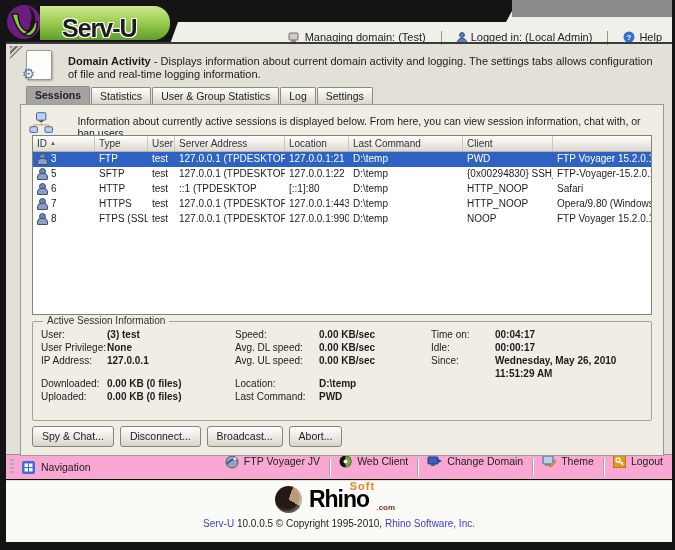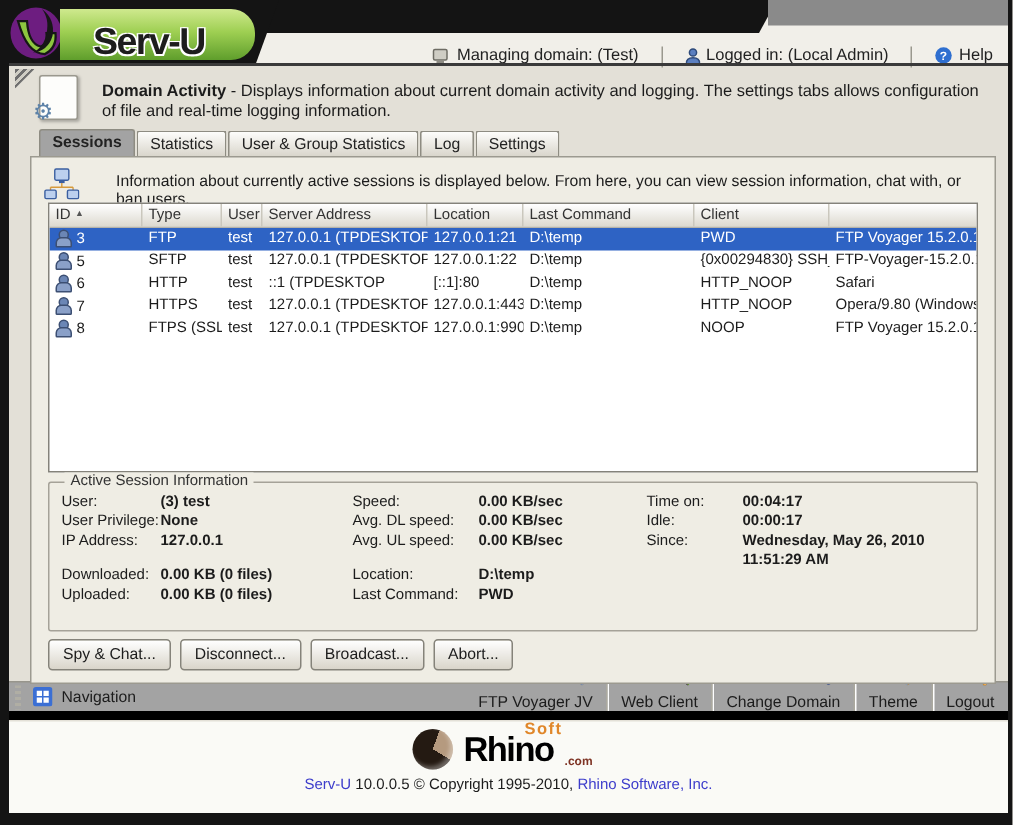--- a/index.html
+++ b/index.html
@@ -79,27 +79,27 @@
   .fs-grid.g2 { grid-template-columns:64px 190px; }
   .fs-label:empty, .fs-value:empty { height:10px; }
   .fs-value { font-weight:bold; white-space:pre-line; }
 
   
   .btn-row { position:absolute; left:11px; bottom:8px; display:flex; gap:6px; }
   .xp-btn { font-family:inherit; font-size:10.5px; color:#1c1c1c; padding:3px 9px 4px;
             background:linear-gradient(180deg,#ffffff,#d9d5ca); border:1px solid #85837a; border-radius:3px; cursor:pointer; }
 
   
-  .toolbar { position:absolute; left:0; right:0; bottom:62px; height:26px; background:#a3a3a3;
-             border-top:1px solid #97958c; border-bottom:6px solid #000000; display:flex; align-items:center; }
+  .toolbar { position:absolute; left:0; right:0; bottom:62px; height:26px; background:#f9a8d4;
+             border-top:1px solid #97958c; border-bottom:1px solid #000000; display:flex; align-items:center; }
   .tb-grip { width:4px; height:16px; margin-left:4px;
              background:repeating-linear-gradient(180deg,#b0aea4 0 2px,transparent 2px 4px); }
   .nav-btn { display:flex; align-items:center; gap:6px; font-size:10.5px; color:#1c1c1c; padding:3px 8px; cursor:pointer; }
   .tb-right { margin-left:auto; display:flex; align-items:center; height:100%; }
-  .tb-item { display:flex; align-items:flex-end; gap:5px; font-size:10.5px; color:#1c1c1c; padding:0 9px; height:100%; cursor:pointer;flex-direction:column; }
+  .tb-item { display:flex; align-items:flex-start; gap:5px; font-size:10.5px; color:#1c1c1c; padding:0 9px; height:100%; cursor:pointer; }
   .tb-sep { width:1px; height:18px; background:#aba99f; box-shadow:1px 0 0 #fff; }
 
   
   .footer { position:absolute; left:0; right:0; bottom:0; height:61px; background:#fafaf6; text-align:center; }
   .rhino { position:relative; display:inline-block; margin-top:5px; height:30px; }
   .rhino-circle { position:absolute; left:-34px; top:0; width:27px; height:27px; border-radius:50%;
                   background:conic-gradient(from 200deg,#241a12 0 50%,#b59a7f 50% 78%,#241a12 78% 100%);
                   box-shadow:inset -2px -2px 3px rgba(255,255,255,.35); }
   .rhino-name { font-size:23px; font-weight:bold; color:#000000; letter-spacing:-1px; }
   .rhino-soft { position:absolute; right:-6px; top:-6px; font-size:11px; font-weight:bold; color:#e0872a; letter-spacing:1px;padding-left:16px; }

